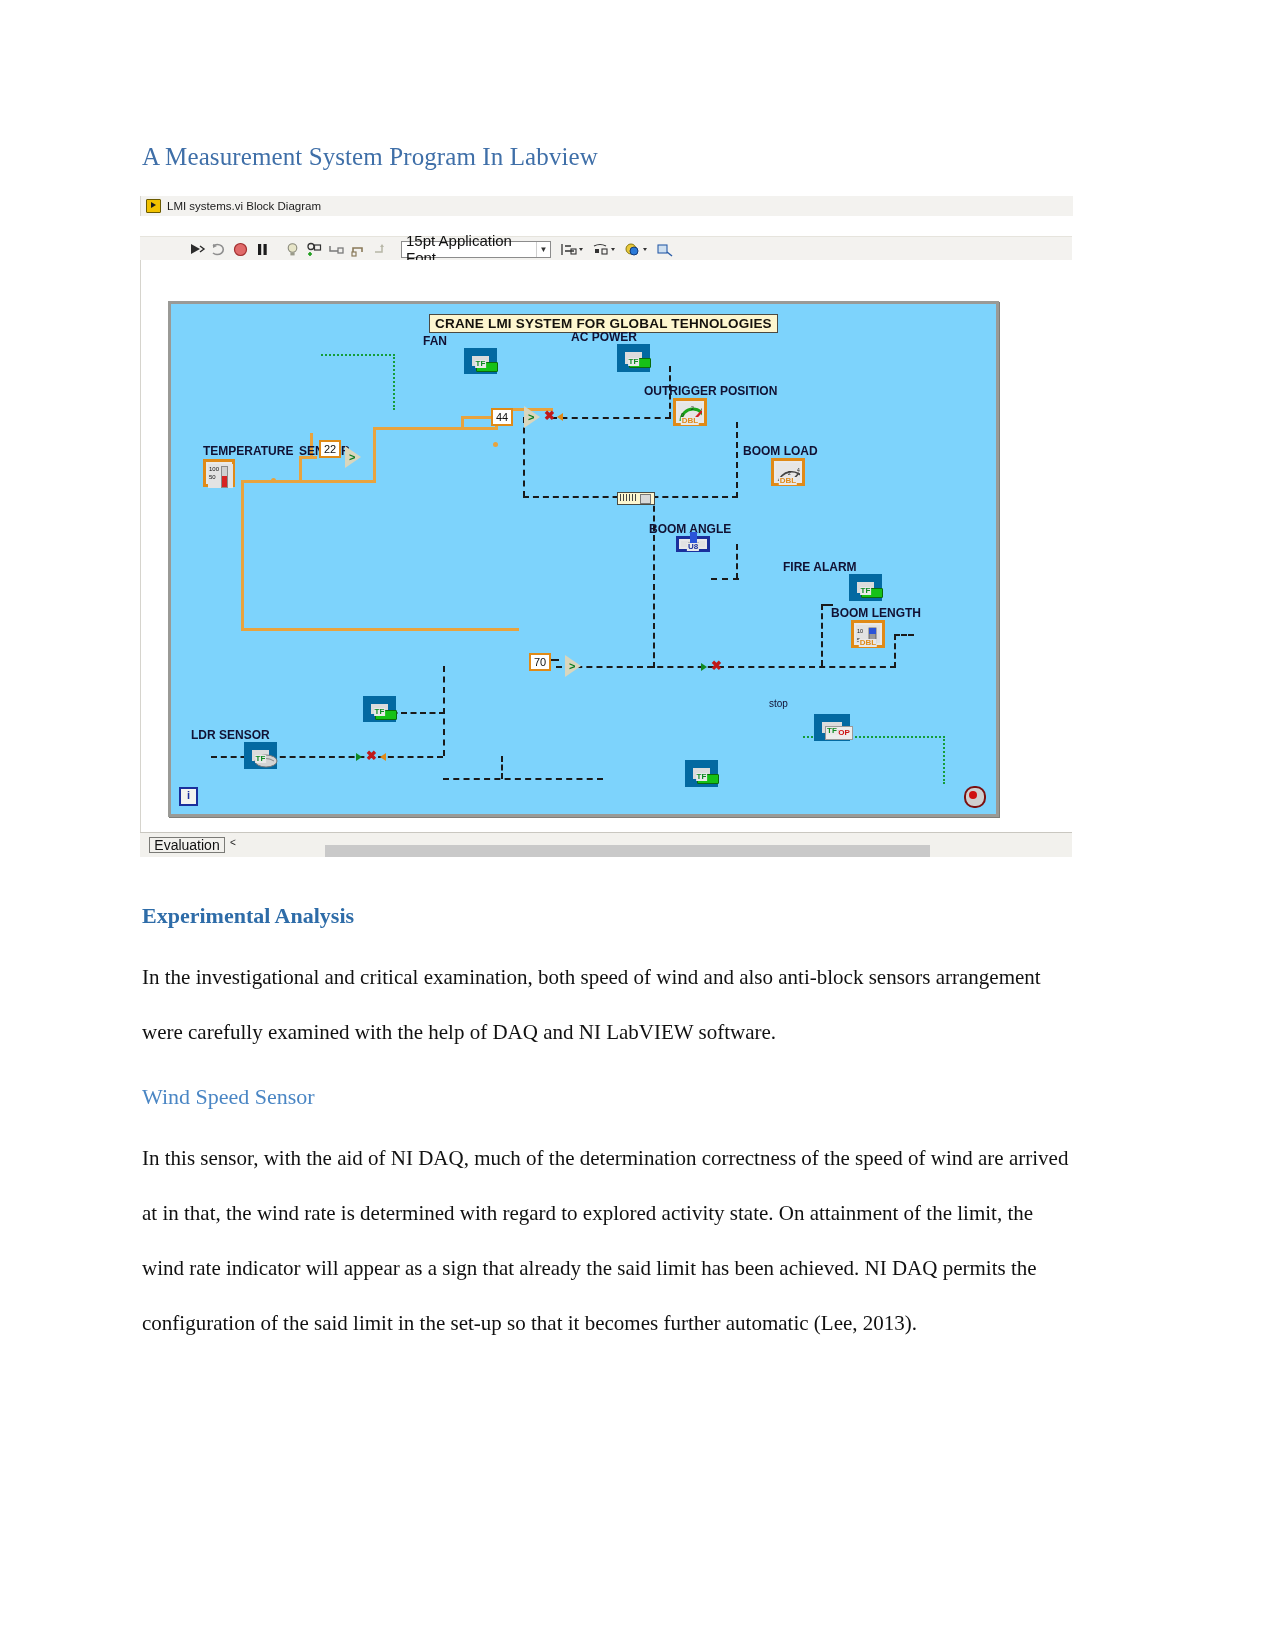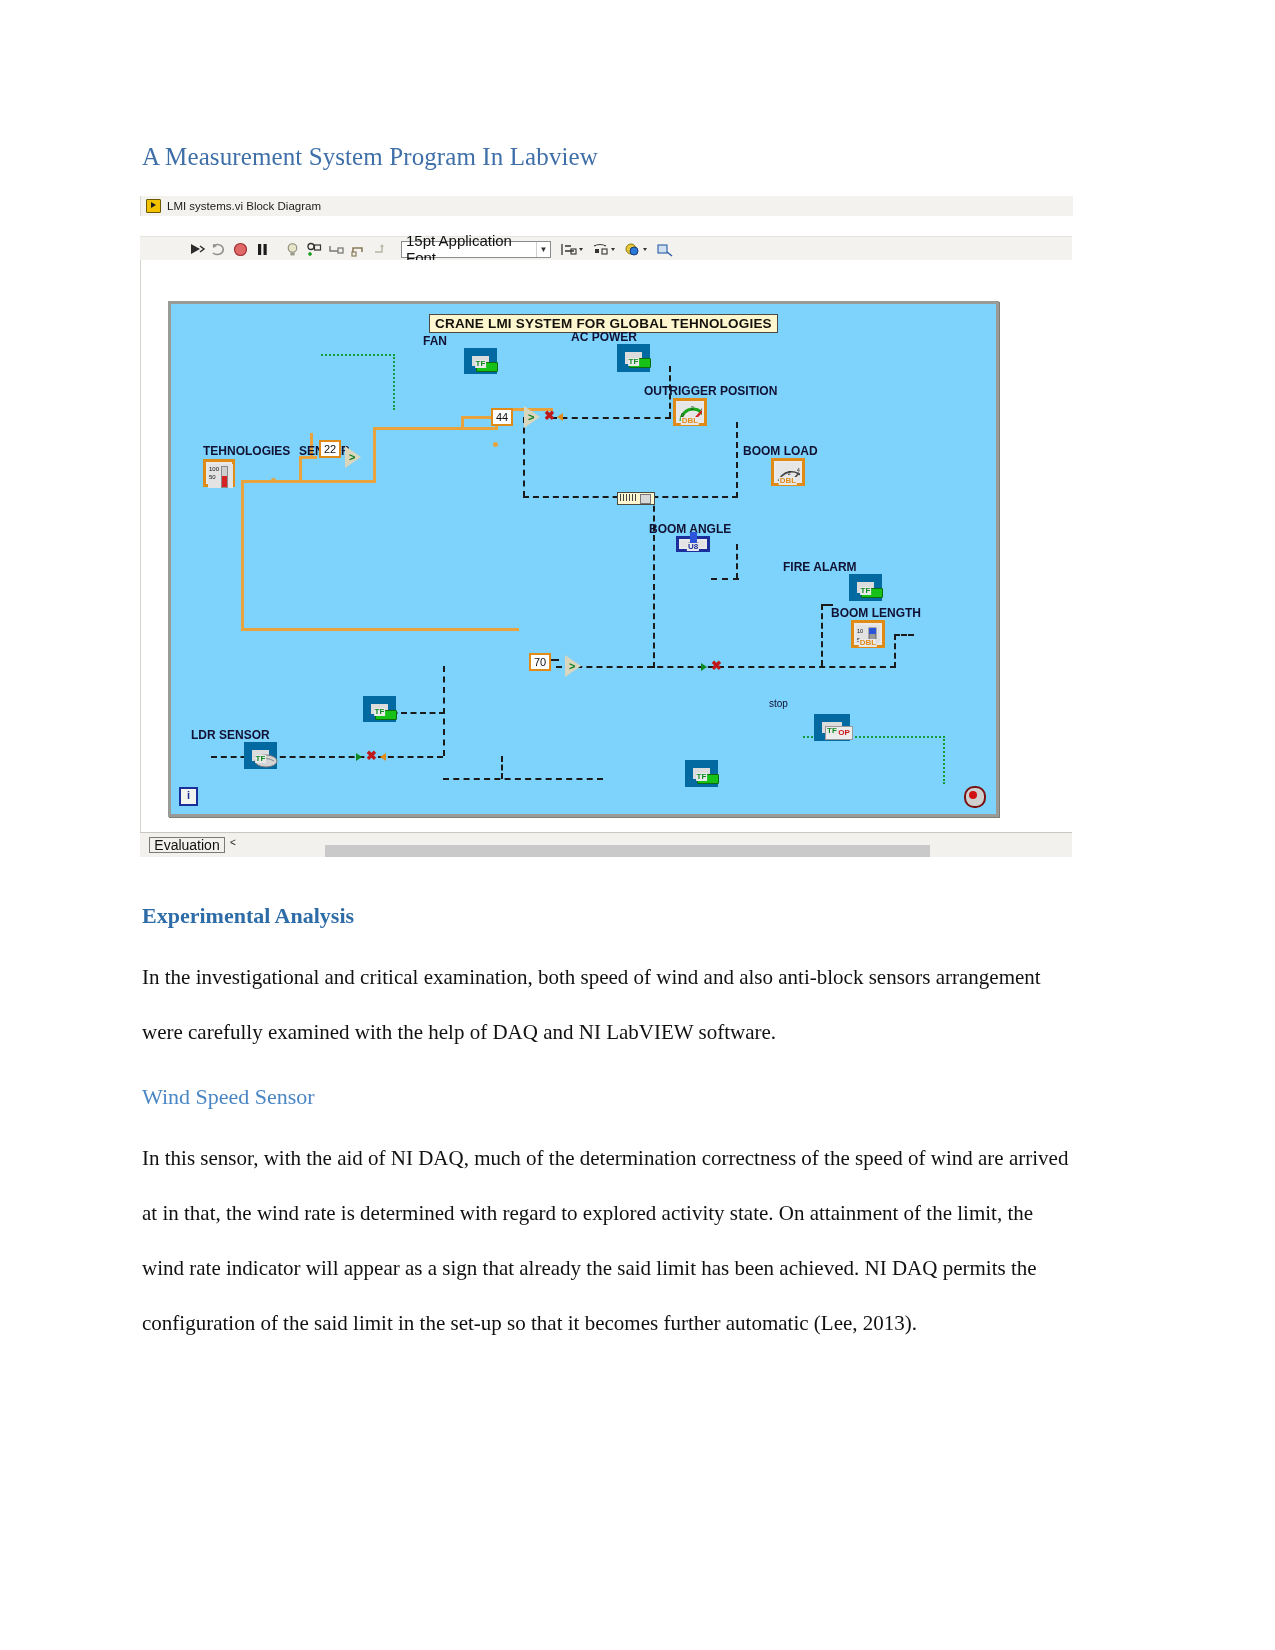--- a/index.html
+++ b/index.html
@@ -479,21 +479,21 @@
             <svg width="30" height="24" viewBox="0 0 30 24">
               <text x="1" y="8" font-size="5.5" fill="#111" font-family="Liberation Sans">10</text>
               <text x="1" y="17" font-size="5.5" fill="#111" font-family="Liberation Sans">5</text>
               <rect x="13" y="3" width="7" height="16" fill="#9a9a9a" stroke="#555" stroke-width="0.8"></rect>
               <rect x="13" y="3" width="7" height="6" fill="#2b54d8"></rect>
             </svg>
           </div>
           <div class="tag o">DBL</div>
         </div>
 
-        <div class="nlabel" style="left:32px;top:140px;">TEHNOLOGIES</div>
+        <div class="nlabel" style="left:32px;top:140px;">TEMPERATURE</div>
         <div class="nlabel" style="left:128px;top:140px;">SENSOR</div>
         <div class="term orange" style="left:32px;top:155px;width:32px;height:28px;">
           <div class="thermo">
             <div class="scale">
               <span>100</span><br>
               <span>50</span>
             </div>
             <div class="bar"></div>
           </div>
         </div>

